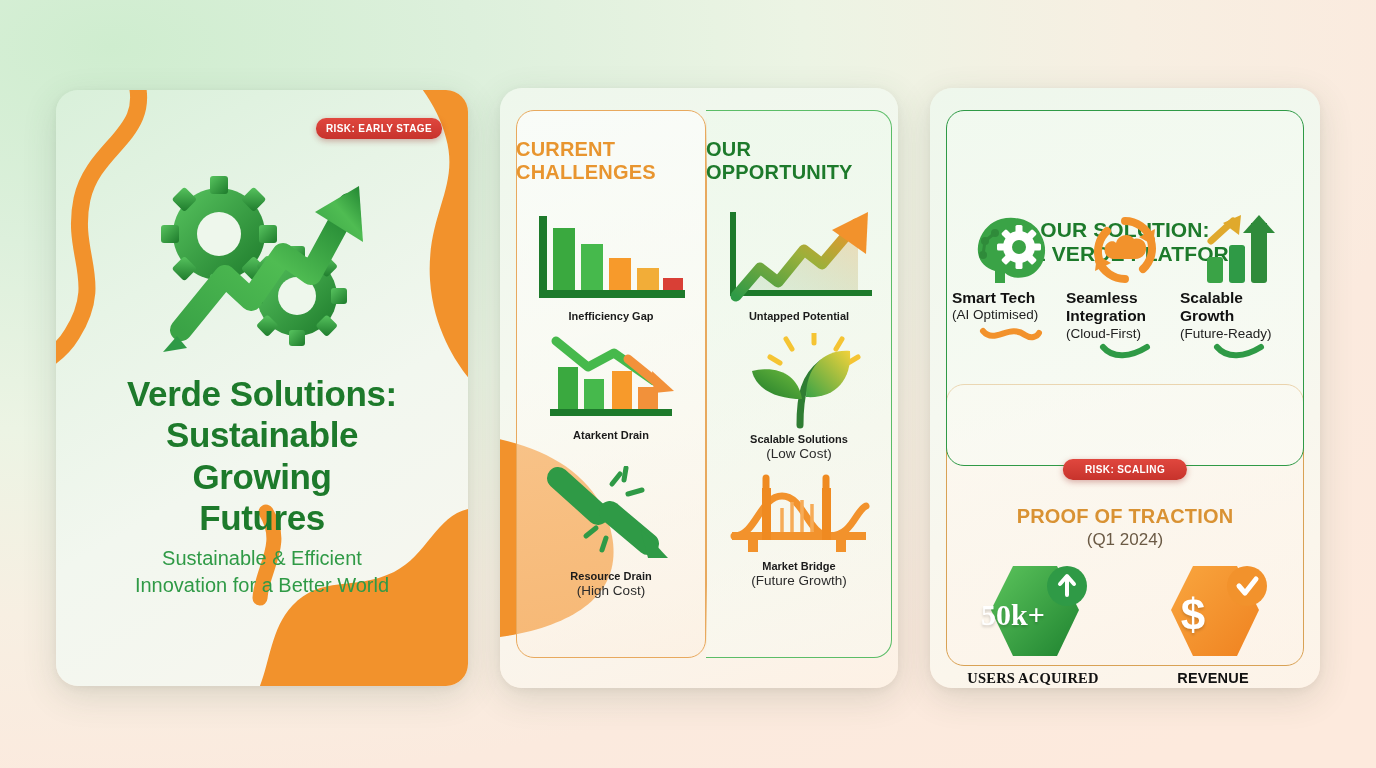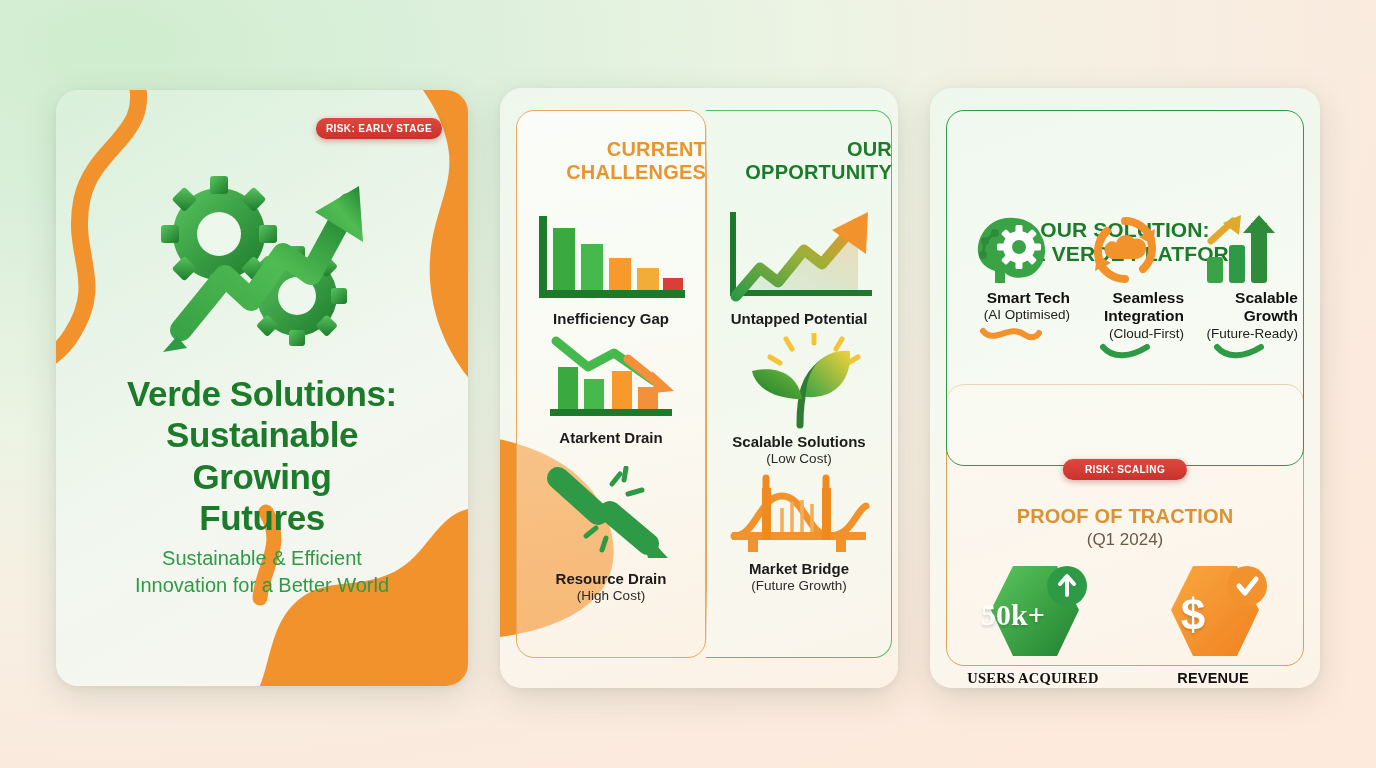--- a/index.html
+++ b/index.html
@@ -97,31 +97,31 @@
     background: linear-gradient(170deg, rgba(236,249,235,.55) 0%, rgba(247,252,244,.35) 100%);
     z-index: 4;
   }
   #c2-divider {
     position: absolute; left: 205px; top: 30px; width: 1.6px; height: 530px;
     background: linear-gradient(180deg, rgba(232,169,94,0) 0%, #e8a95e 12%, #e8a95e 88%, rgba(232,169,94,0) 100%);
     z-index: 6;
   }
 
   .col-head {
-    position: absolute; text-align: right; font-weight: 700;
+    position: absolute; text-align: left; font-weight: 700;
     font-size: 20px; line-height: 1.13; letter-spacing: .2px;
     z-index: 8;
   }
   #c2-head-left  { left: 16px; width: 190px; top: 50px; color: #e8952f; }
   #c2-head-right { left: 206px; width: 186px; top: 50px; color: #1d7a2b; }
 
   .item { position: absolute; text-align: center; z-index: 8; }
   .item .ico { display: block; margin: 0 auto; }
   .item .lbl {
-    display: block; font-size: 15px; font-weight: 700; color: #1b1b1b;
+    display: block; font-size: 11px; font-weight: 700; color: #1b1b1b;
     line-height: 1.2; margin-top: 4px;
   }
   .item .sub {
     display: block; font-size: 13.5px; font-weight: 400; color: #2b2b2b;
     line-height: 1.2;
   }
 
   
   #card3 {
     left: 930px; top: 88px; width: 390px; height: 600px;
@@ -143,21 +143,21 @@
   }
   #c3-risk { left: 50%; transform: translateX(-50%); top: 371px; font-size: 10px; padding: 5px 22px; }
 
   #c3-head {
     position: absolute; left: 0; right: 0; top: 130px;
     text-align: center; color: #1d7a2b; font-weight: 700;
     font-size: 21px; line-height: 1.15; letter-spacing: .1px;
     z-index: 8;
   }
 
-  .feat { position: absolute; top: 205px; text-align: right; z-index: 8; width: 118px; }
+  .feat { position: absolute; top: 205px; text-align: left; z-index: 8; width: 118px; }
   .feat .flbl { display:block; font-size: 15.5px; font-weight: 700; color:#111; line-height: 1.18; }
   .feat .fsub { display:block; font-size: 13.5px; font-weight: 400; color:#222; line-height: 1.18; }
 
   #c3-proof-head {
     position: absolute; left: 0; right: 0; top: 417px;
     text-align: center; color: #d99233; font-weight: 700; font-size: 20px;
     z-index: 8; letter-spacing: .2px;
   }
   #c3-proof-sub {
     position: absolute; left: 0; right: 0; top: 442px;

